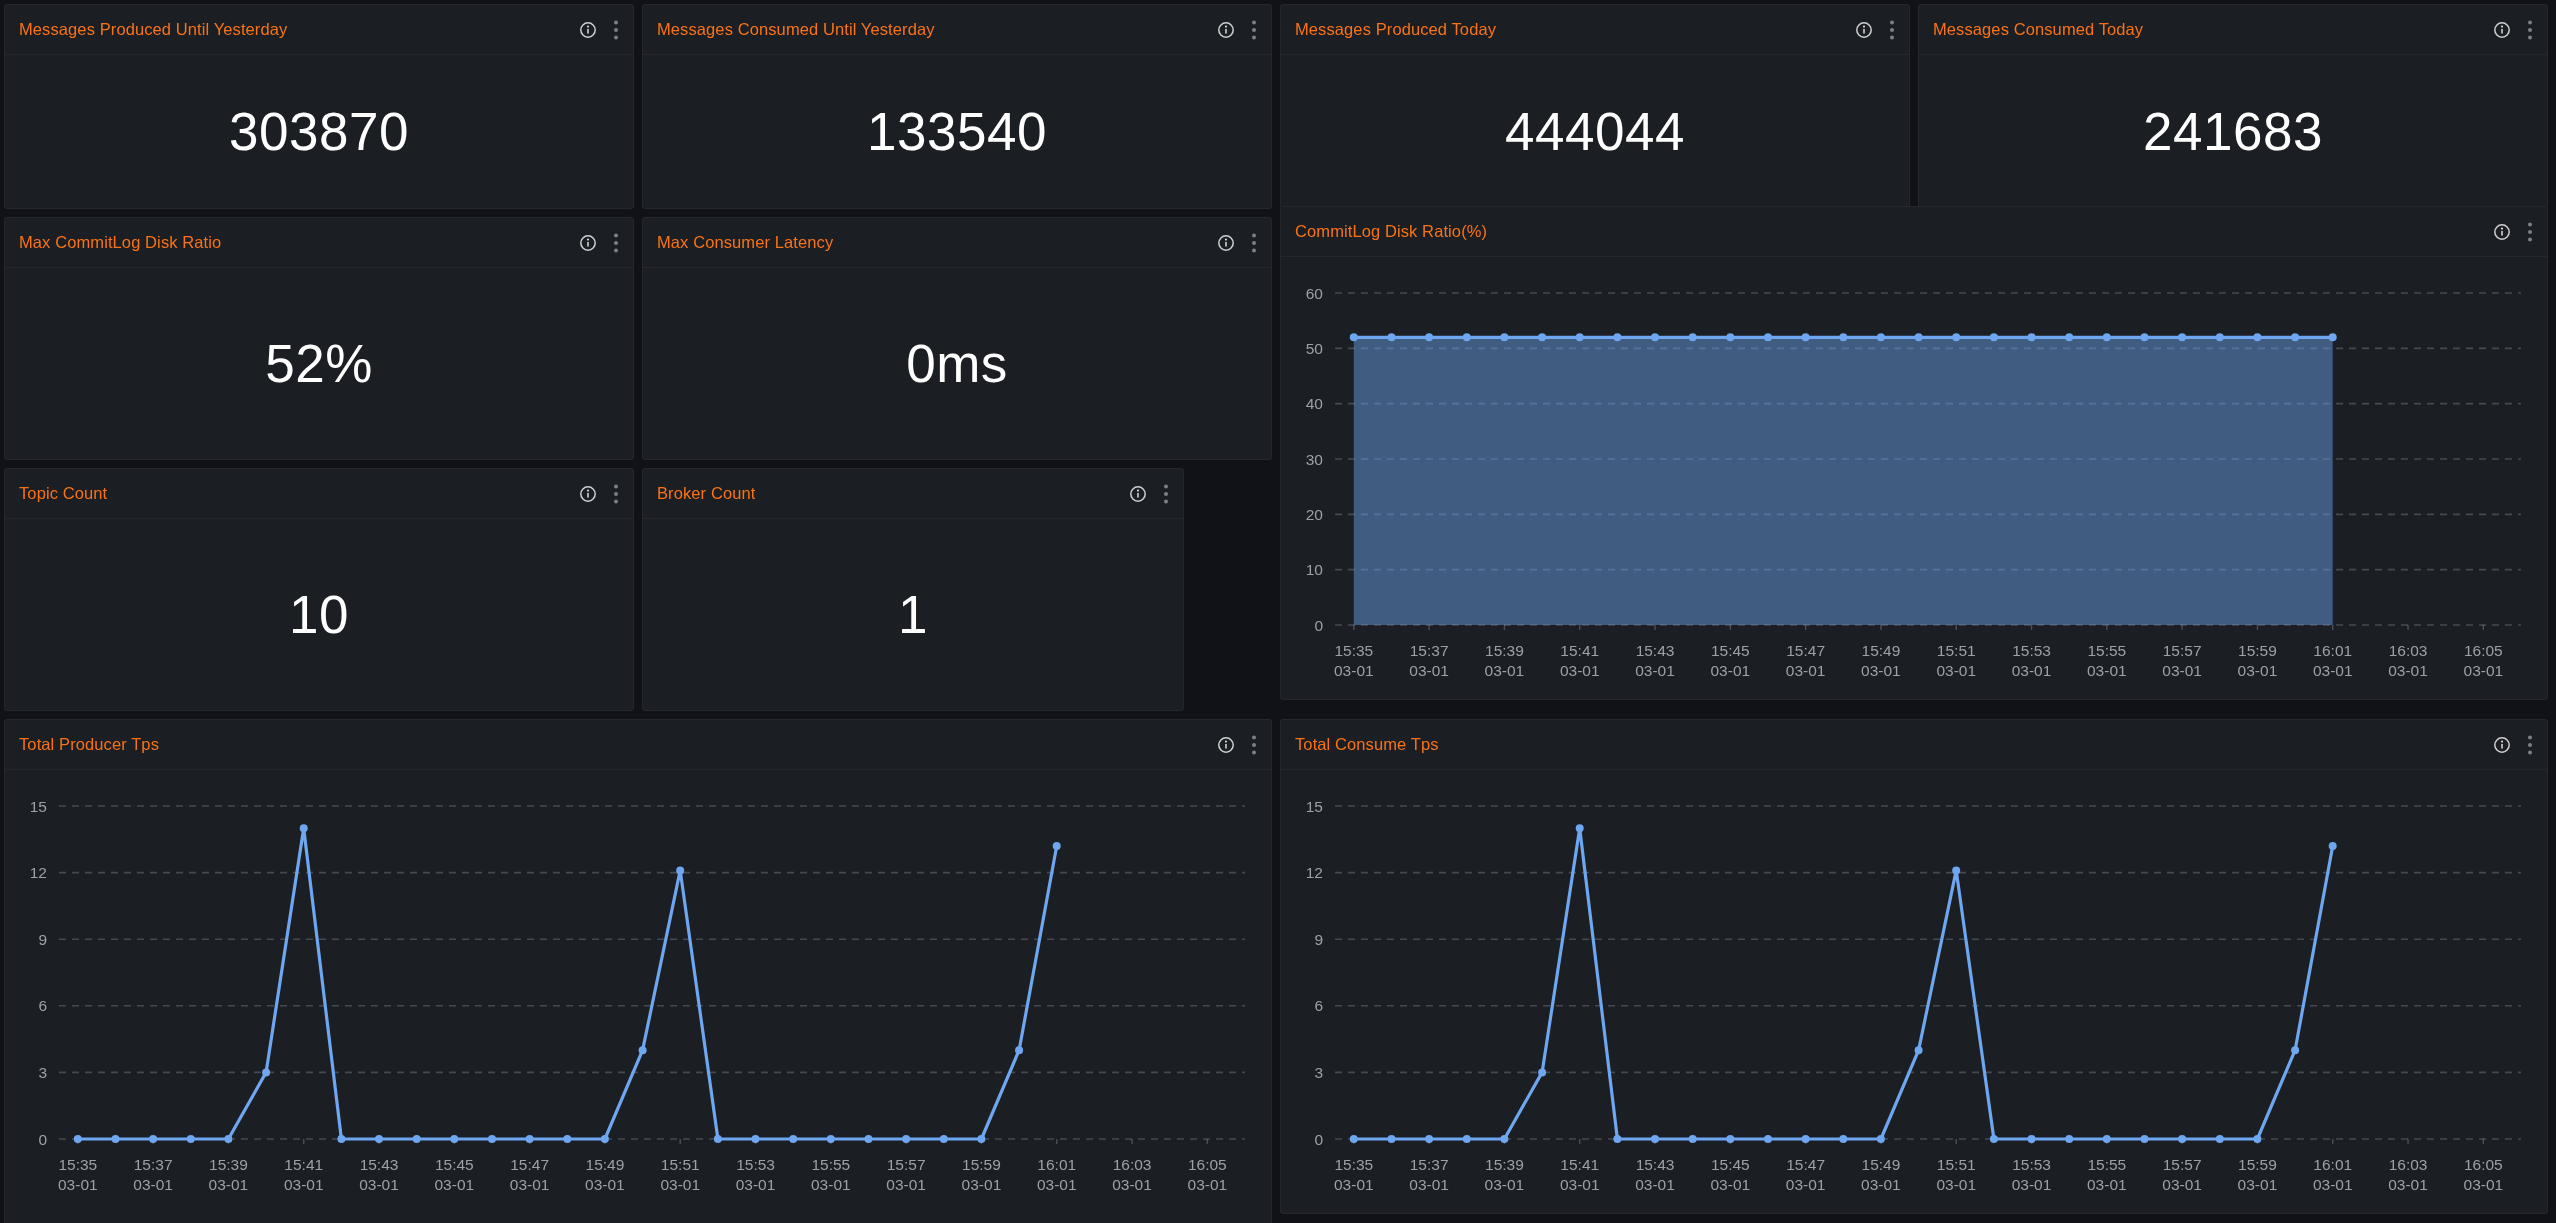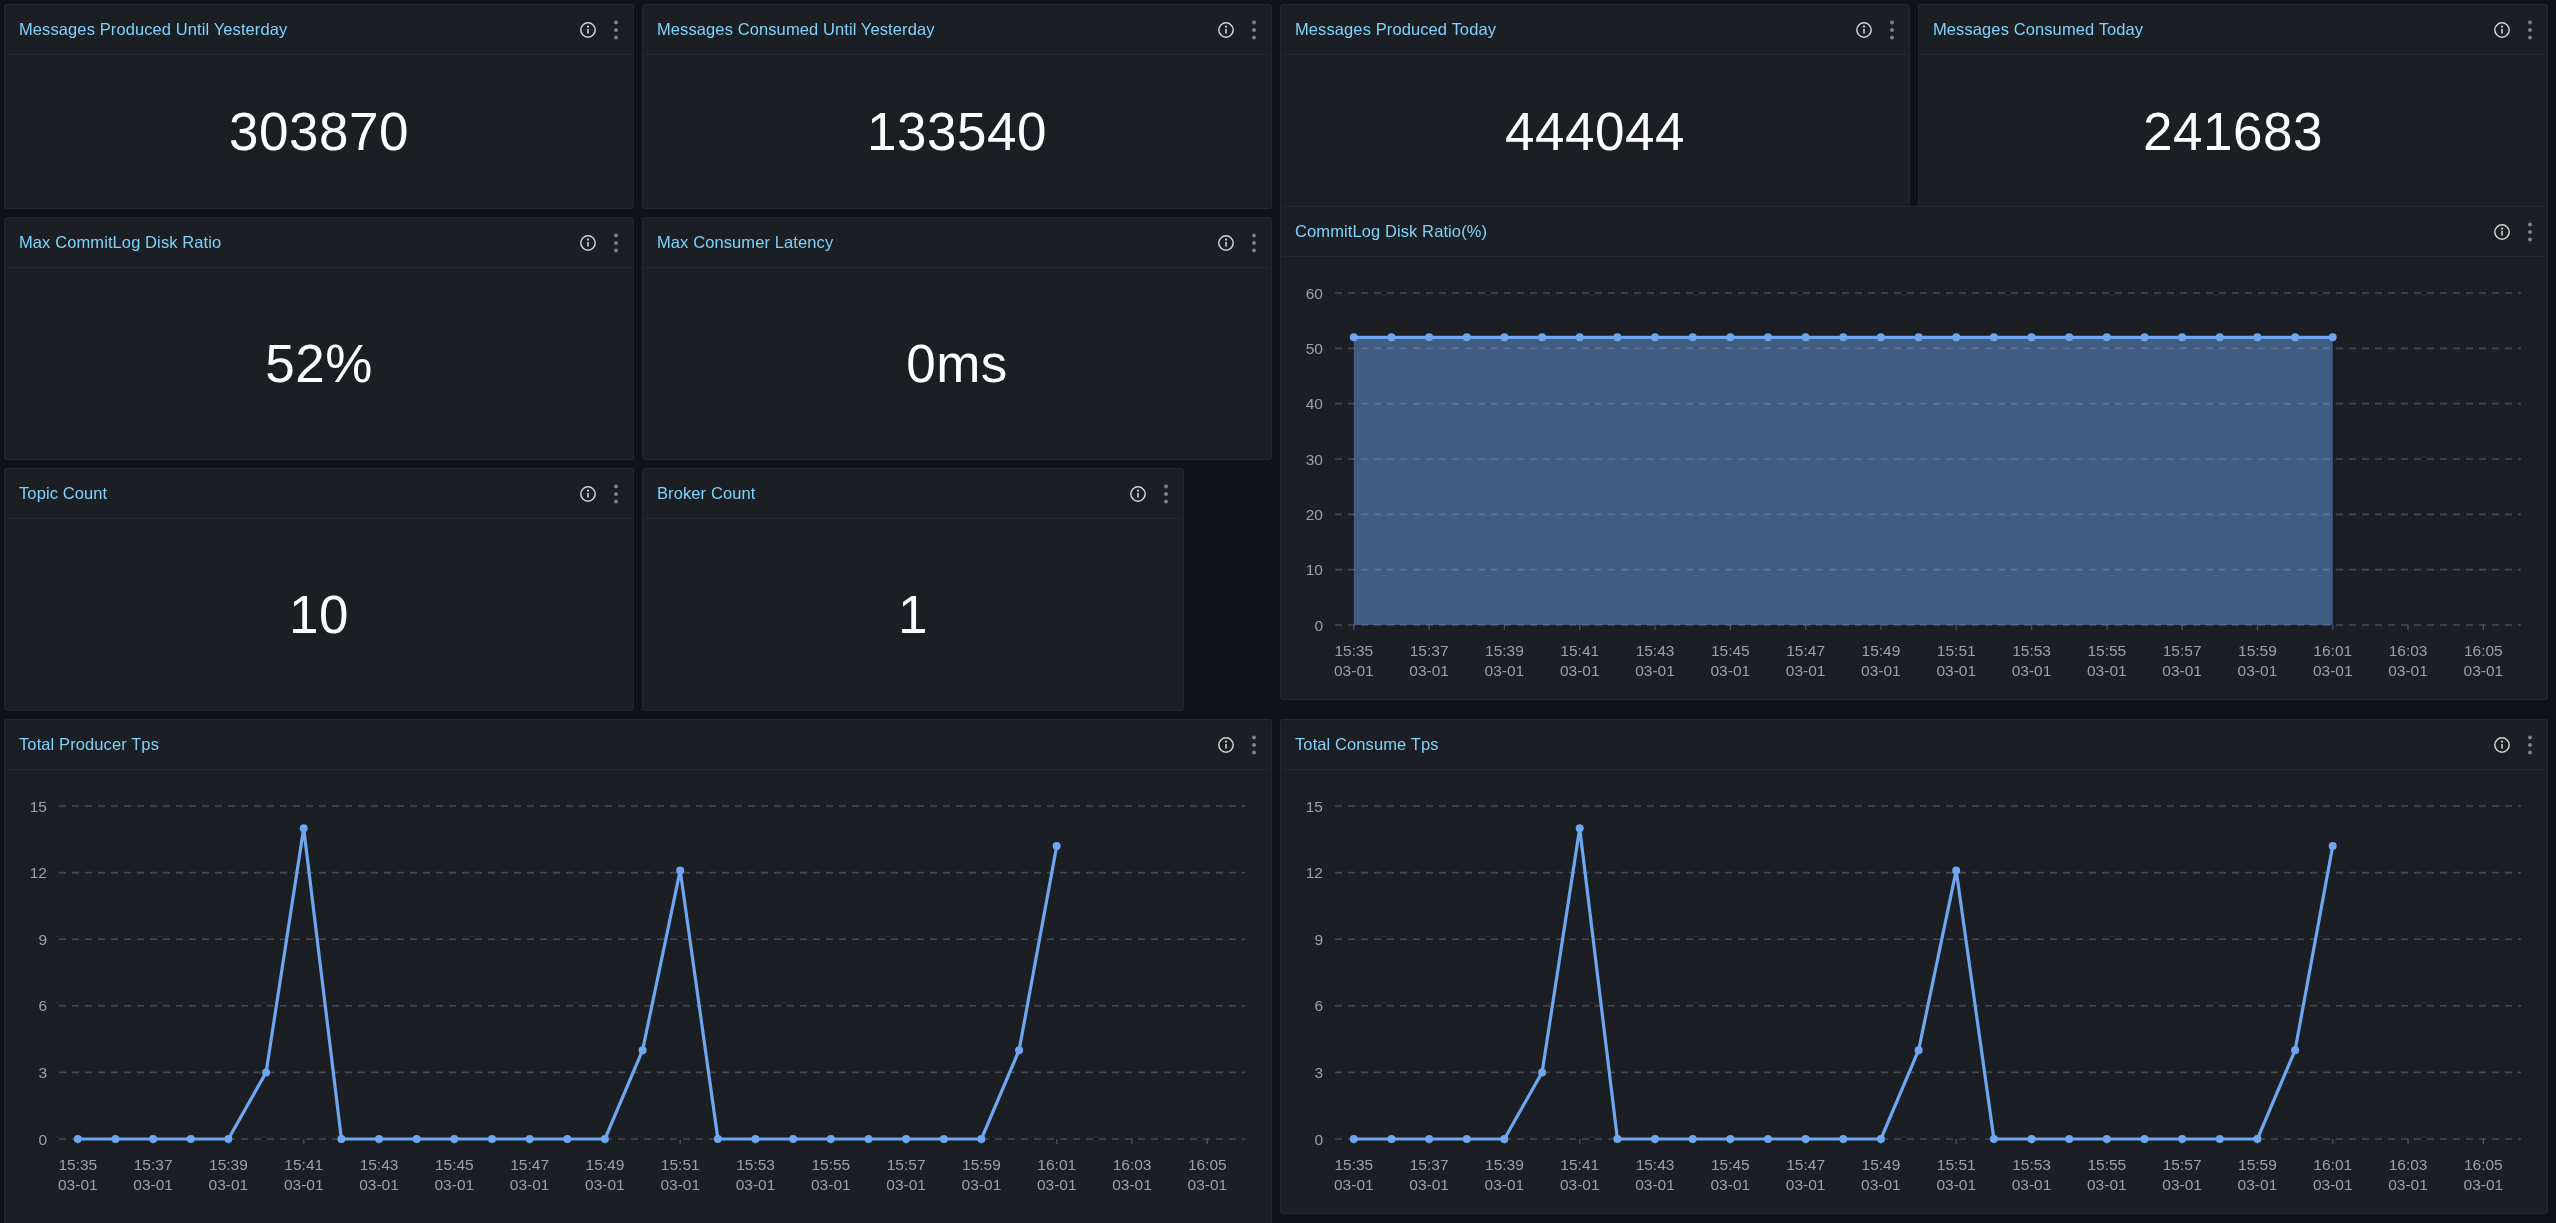--- a/index.html
+++ b/index.html
@@ -12,21 +12,21 @@
   .panel {
     position:absolute; background:#1b1e23;
     border:1px solid #25272d; border-radius:3px;
     display:flex; flex-direction:column;
   }
   .panel-header {
     height:50px; flex:0 0 50px; display:flex; align-items:center;
     padding:0 14px 0 14px; border-bottom:1px solid #25272d;
   }
   .panel-title {
-    color:#7dd3fc; font-size:16.5px; font-weight:500; letter-spacing:0.1px;
+    color:#f97316; font-size:16.5px; font-weight:500; letter-spacing:0.1px;
     white-space:nowrap; overflow:hidden; text-overflow:ellipsis;
   }
   .header-spacer { flex:1; }
   .header-icons { display:flex; align-items:center; gap:16px; }
   .icon-btn { display:flex; align-items:center; cursor:pointer; }
   .panel-body {
     position:relative; flex:1; display:flex;
     align-items:center; justify-content:center; overflow:hidden;
   }
   .stat-value {

